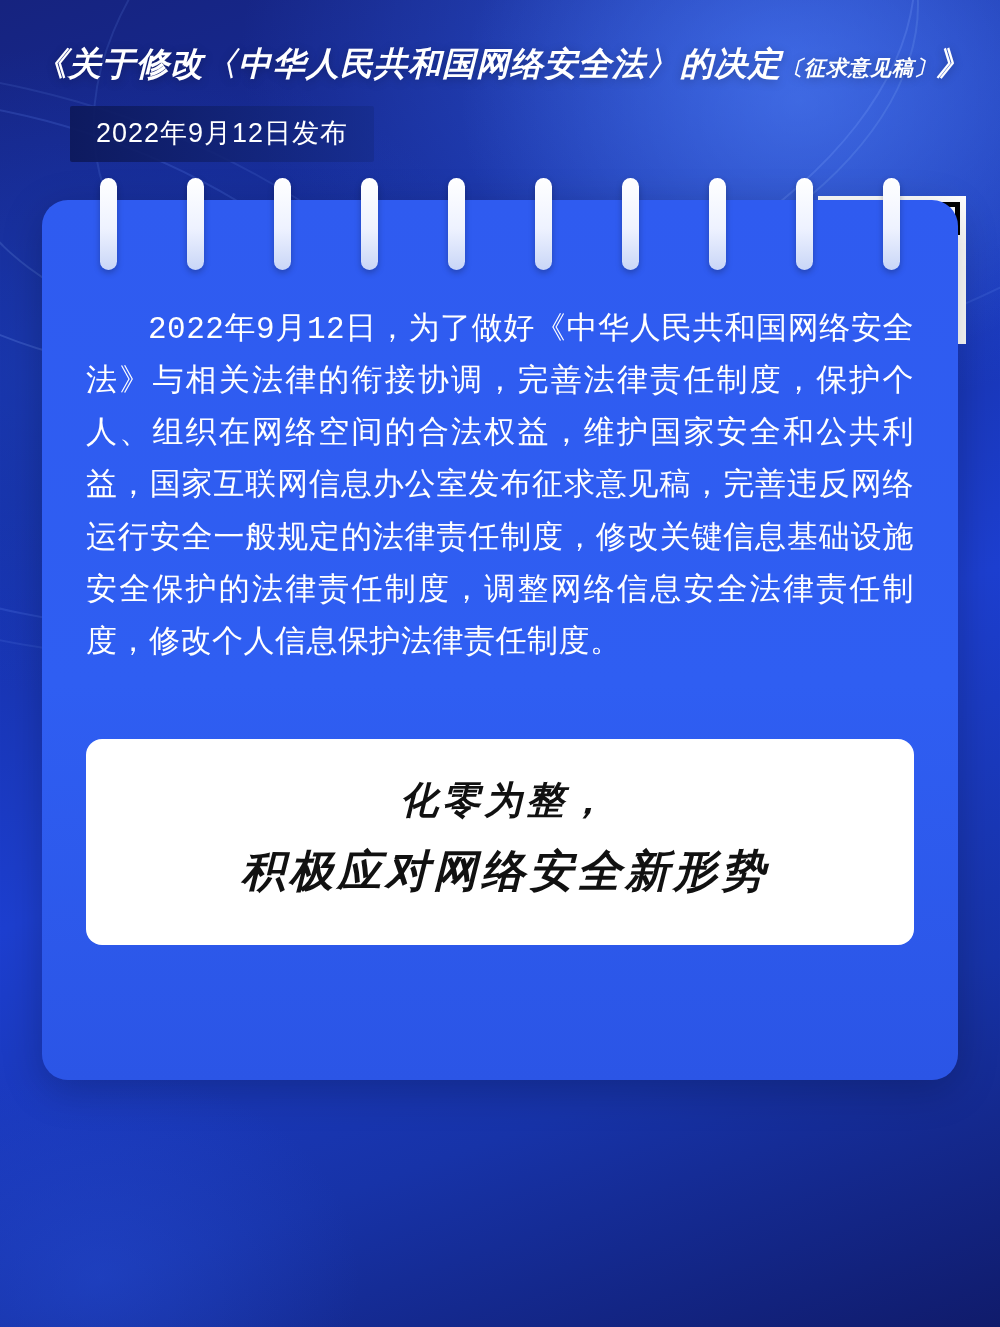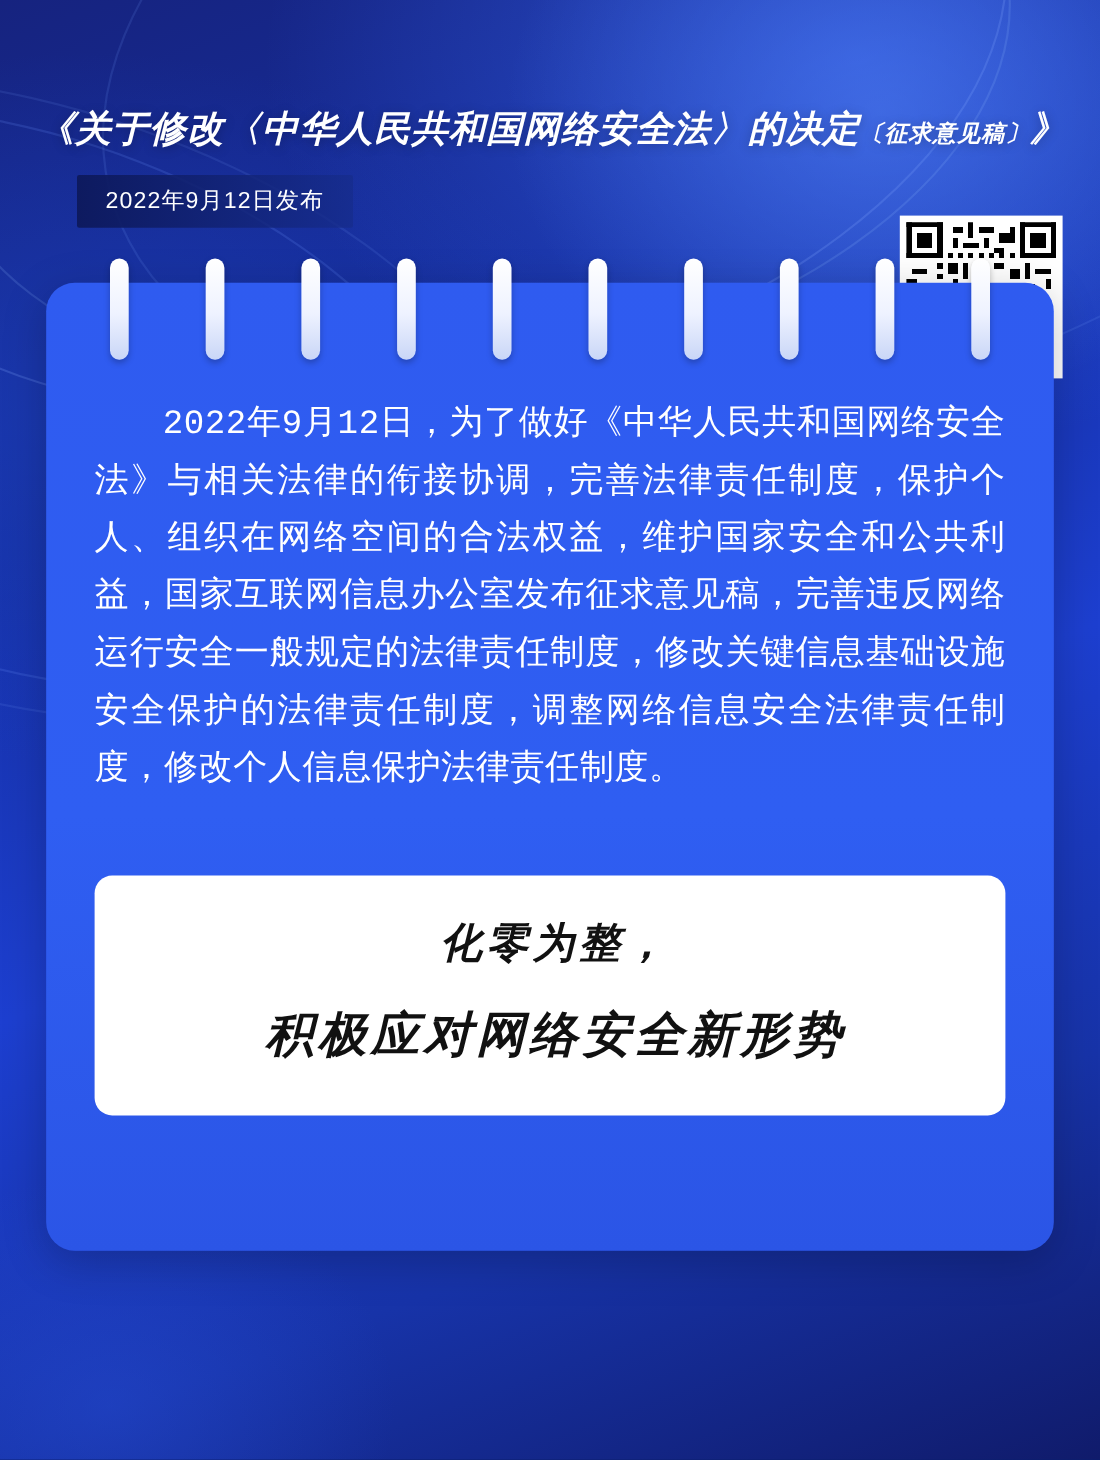--- a/index.html
+++ b/index.html
@@ -45,45 +45,45 @@
     position: absolute;
     left: -160px; bottom: -160px;
     width: 520px; height: 420px;
     background: radial-gradient(closest-side, rgba(40,80,220,0.4), rgba(40,80,220,0));
     pointer-events: none;
   }
 
   
   .header {
     position: relative;
-    padding: 96px 34px 0 34px;
+    padding: 43px 34px 0 34px;
   }
   .title {
     color: #ffffff;
     font-size: 33px;
     font-weight: bold;
     font-style: italic;
     letter-spacing: 1px;
     line-height: 1.25;
     white-space: nowrap;
     text-align: center;
     text-shadow: 0 2px 10px rgba(0,0,0,0.25);
   }
   .title .sub {
     font-size: 21px;
     font-weight: bold;
   }
 
   .date-badge {
     display: inline-block;
-    margin: 22px 0 12px 36px;
+    margin: 22px 0 0 36px;
     padding: 9px 26px 11px 26px;
     background: linear-gradient(90deg, rgba(13,25,92,0.95), rgba(22,44,140,0.75));
     color: #ffffff;
-    font-size: 21px;
+    font-size: 27px;
     letter-spacing: 1px;
     border-radius: 2px;
   }
 
   
   .qr-block {
     position: absolute;
     right: 34px;
     top: 196px;
     display: flex;
@@ -164,21 +164,21 @@
     text-align: center;
   }
   .quote-line {
     color: #111111;
     font-family: "DejaVu Serif", "Liberation Serif", serif;
     font-style: italic;
     font-weight: bold;
     letter-spacing: 4px;
   }
   .quote-line.l1 { font-size: 38px; }
-  .quote-line.l2 { font-size: 44px; margin-top: 28px; }
+  .quote-line.l2 { font-size: 44px; margin-top: 16px; }
 </style>
 </head>
 <body>
 
 <div class="poster">
 
   <div class="glow-tr"></div>
   <div class="glow-bl"></div>
   <div class="swoosh sw1"></div>
   <div class="swoosh sw2"></div>

